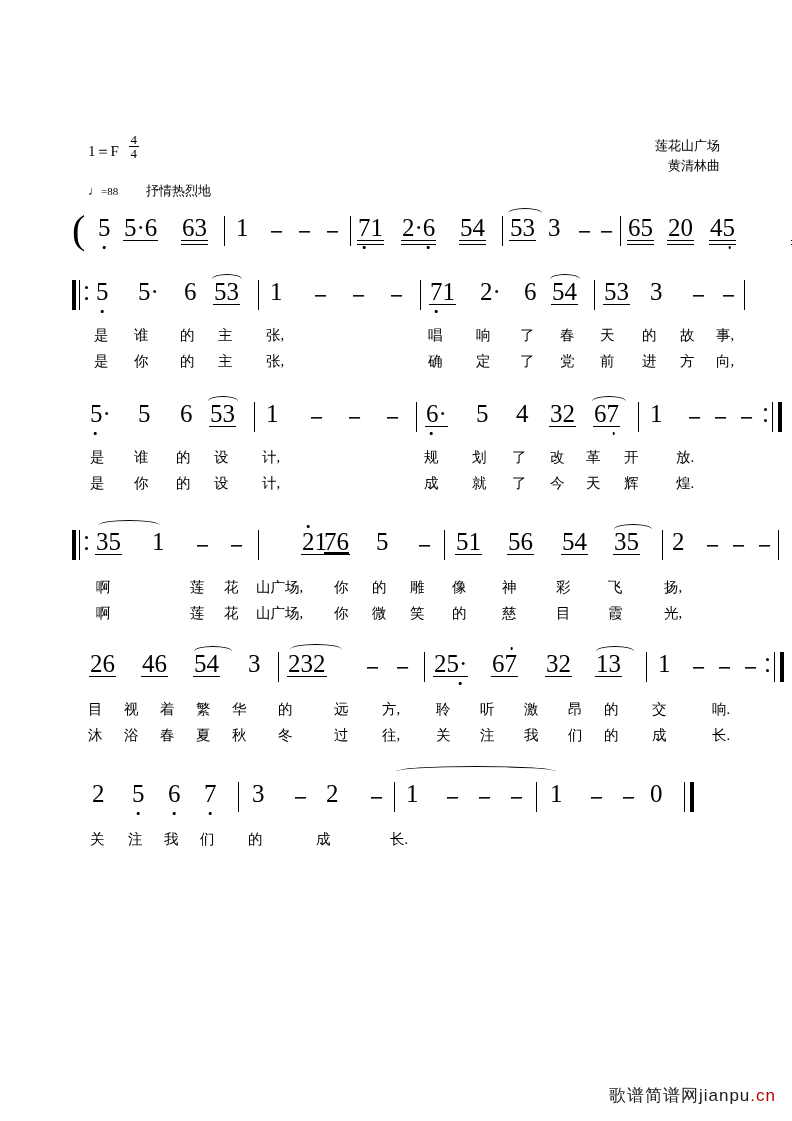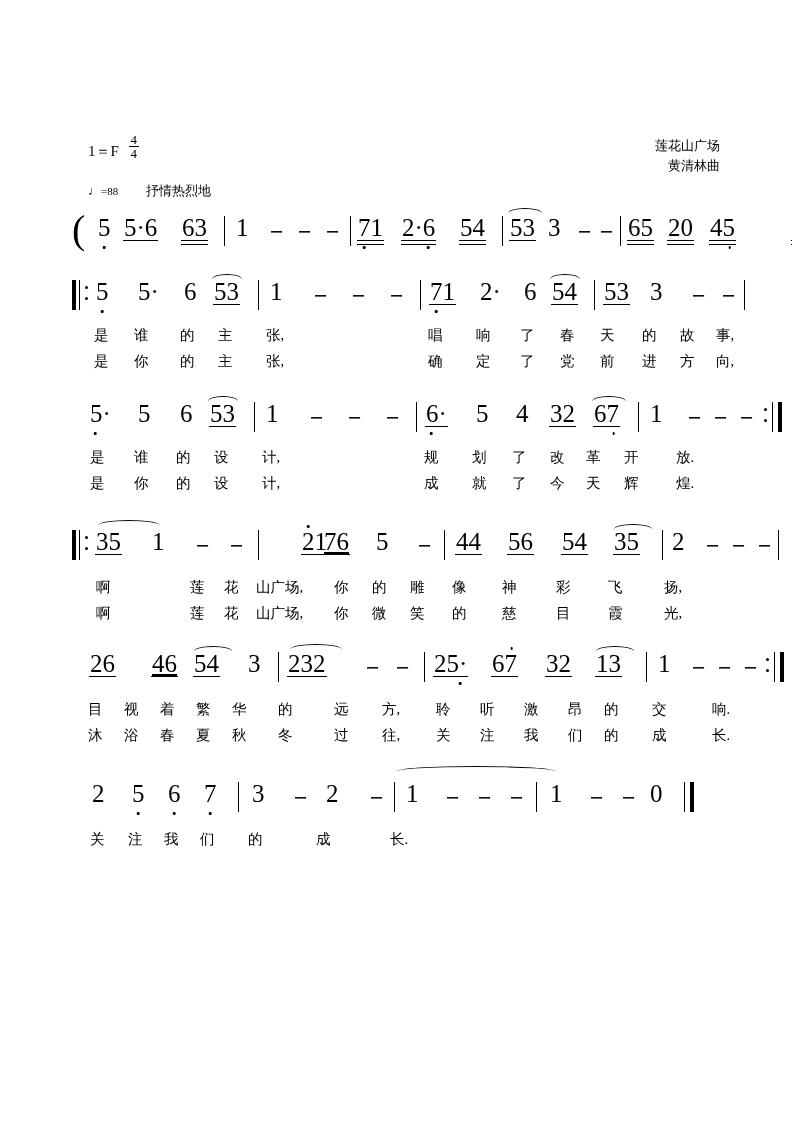--- a/index.html
+++ b/index.html
@@ -401,21 +401,21 @@
 
       <span class="barline" style="left:186px;"></span>
 
       <span class="tok under1" style="left:198px;margin-left:32px;"><span class="n"><span>21</span><span class="doto" style="left:25%;"></span></span></span>
       <span class="tok under1" style="left:252px;text-decoration:underline;"><span>76</span></span>
       <span class="tok" style="left:304px;"><span>5</span></span>
       <span class="tok" style="left:340px;"><span>－</span></span>
 
       <span class="barline" style="left:372px;"></span>
 
-      <span class="tok under1" style="left:384px;"><span>44</span></span>
+      <span class="tok under1" style="left:384px;"><span>51</span></span>
       <span class="tok under1" style="left:436px;"><span>56</span></span>
       <span class="tok under1" style="left:490px;"><span>54</span></span>
       <div class="slur" style="left:542px; top:-4px; width:38px;"></div>
       <span class="tok under1" style="left:542px;"><span>35</span></span>
 
       <span class="barline" style="left:590px;"></span>
 
       <span class="tok" style="left:600px;"><span>2</span></span>
       <span class="tok" style="left:628px;"><span>－</span></span>
       <span class="tok" style="left:654px;"><span>－</span></span>
@@ -449,21 +449,21 @@
       <span class="ly" style="left:430px;">慈</span>
       <span class="ly" style="left:484px;">目</span>
       <span class="ly" style="left:536px;">霞</span>
       <span class="ly" style="left:592px;">光,</span>
     </div>
   </div>
 
   <div class="system" style="top:650px;">
     <div class="noterow">
       <span class="tok under1" style="left:18px;"><span>26</span></span>
-      <span class="tok under1" style="left:80px;text-decoration:underline;"><span>46</span></span>
+      <span class="tok under1" style="left:70px;"><span>46</span></span>
       <div class="slur" style="left:122px; top:-4px; width:38px;"></div>
       <span class="tok under1" style="left:122px;"><span>54</span></span>
       <span class="tok" style="left:176px;"><span>3</span></span>
 
       <span class="barline" style="left:206px;"></span>
 
       <div class="slur" style="left:218px; top:-6px; width:52px;"></div>
       <span class="tok under1" style="left:216px;"><span>232</span></span>
       <span class="tok" style="left:288px;"><span>－</span></span>
       <span class="tok" style="left:318px;"><span>－</span></span>
@@ -562,14 +562,17 @@
       <span class="ly" style="left:18px;">关</span>
       <span class="ly" style="left:56px;">注</span>
       <span class="ly" style="left:92px;">我</span>
       <span class="ly" style="left:128px;">们</span>
       <span class="ly" style="left:176px;">的</span>
       <span class="ly" style="left:244px;">成</span>
       <span class="ly" style="left:318px;">长.</span>
     </div>
   </div>
 
+  <div class="watermark">
+    <span class="cn">歌谱简谱网</span><span class="url">jianpu</span><span class="red">.cn</span>
+  </div>
 
 </div>
 
 </body></html>

